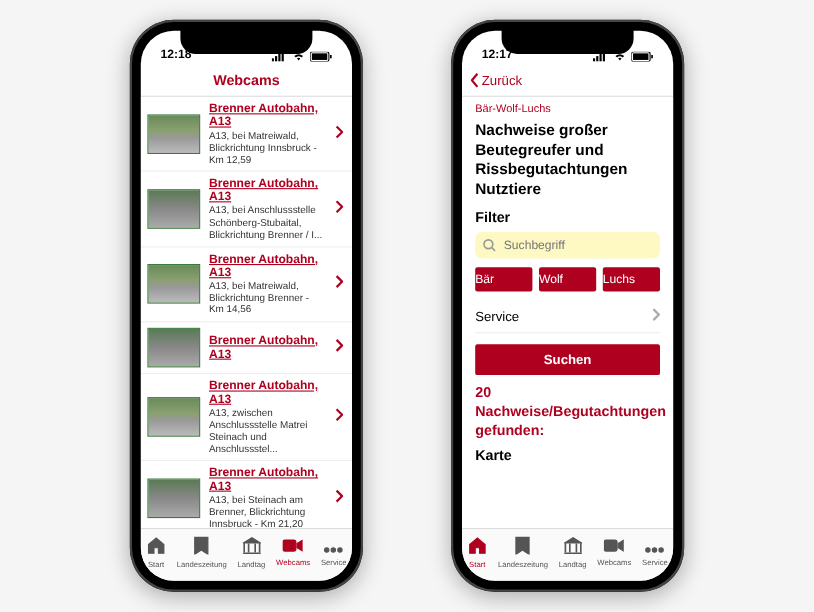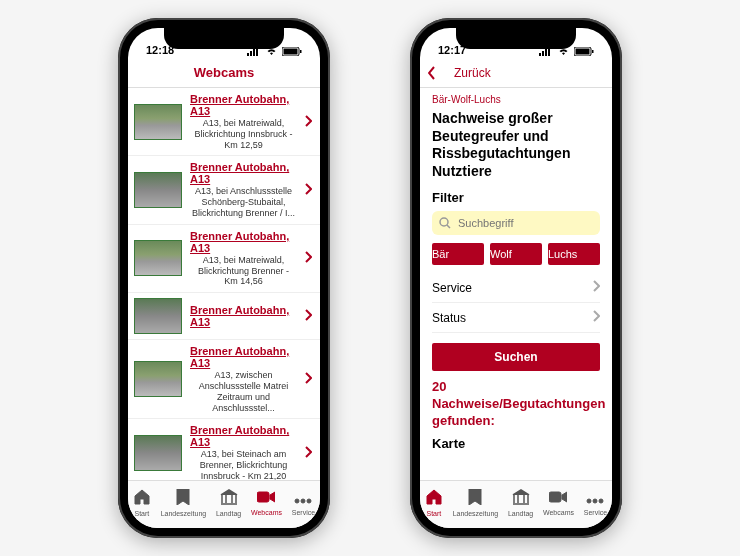--- a/index.html
+++ b/index.html
@@ -48,21 +48,21 @@
     height: 30px;
     display: flex; align-items: center; justify-content: center;
     border-bottom: 1px solid #ddd;
     position: relative;
   }
   .nav-title {
     color: #b00020; font-weight: 600; font-size: 13px;
   }
   .nav-back {
     position: absolute; left: 8px; top: 0; bottom: 0;
-    display: flex; align-items: center; gap: 18px;
+    display: flex; align-items: center; gap: 2px;
     color: #b00020; font-size: 12px;
   }
   .nav-back svg { stroke: #b00020; }
   .content {
     flex: 1; overflow: hidden; background: #fff;
   }
   
   .webcam-row {
     display: flex; align-items: center;
     padding: 5px 8px 5px 6px;
@@ -71,21 +71,21 @@
   }
   .thumb {
     width: 48px; height: 36px;
     background: linear-gradient(to bottom, #6a8a5a 0%, #8aa070 40%, #999 60%, #bbb 100%);
     border: 1px solid #3a7a3a;
     flex: none;
   }
   .thumb.variant2 { background: linear-gradient(to bottom,#5a7a55 0%, #888 50%, #aaa 100%); }
   .wc-text { flex: 1; min-width: 0; }
   .wc-title { color: #b00020; font-weight: 700; font-size: 11px; margin-bottom: 1px; text-decoration: underline; }
-  .wc-sub { color: #333; font-size: 9px; line-height: 1.2; text-align: center; }
+  .wc-sub { color: #333; font-size: 9px; line-height: 1.2; }
   .chev { flex: none; }
   .chev svg { stroke: #b00020; }
   
   .pad { padding: 6px 12px; }
   .crumb { color: #b00020; font-size: 10px; margin-bottom: 5px; }
   .h1 { font-weight: 700; font-size: 14px; line-height: 1.25; margin-bottom: 10px; }
   .h2 { font-weight: 700; font-size: 13px; margin-bottom: 6px; }
   .search {
     width: 100%; border: none; background: #fef9c3; border-radius: 6px;
     padding: 6px 8px 6px 26px; font-size: 11px; color: #888;
@@ -195,21 +195,21 @@
       <div class="wc-title">Brenner Autobahn, A13</div>
     </div>
     <div class="chev"><svg width="7" height="12" fill="none" stroke-width="2">
               <path d="M1 1 L6 6 L1 11"></path>
             </svg></div>
         </div>
         <div class="webcam-row">
     <div class="thumb "></div>
     <div class="wc-text">
       <div class="wc-title">Brenner Autobahn, A13</div>
-      <div class="wc-sub">A13, zwischen Anschlussstelle Matrei Zeitraum und Anschlussstel...</div>
+      <div class="wc-sub">A13, zwischen Anschlussstelle Matrei Steinach und Anschlussstel...</div>
     </div>
     <div class="chev"><svg width="7" height="12" fill="none" stroke-width="2">
               <path d="M1 1 L6 6 L1 11"></path>
             </svg></div>
         </div>
         <div class="webcam-row">
     <div class="thumb variant2"></div>
     <div class="wc-text">
       <div class="wc-title">Brenner Autobahn, A13</div>
       <div class="wc-sub">A13, bei Steinach am Brenner, Blickrichtung Innsbruck - Km 21,20</div>
@@ -319,26 +319,20 @@
           <div class="chip">Wolf</div>
           <div class="chip">Luchs</div>
         </div>
       <div id="selects">
           <div class="sel-row">
             <span>Service</span>
     <span class="chev"><svg width="7" height="12" fill="none" stroke-width="2">
                 <path d="M1 1 L6 6 L1 11"></path>
               </svg></span>
           </div>
-          <div class="sel-row">
-            <span>Status</span>
-    <span class="chev"><svg width="7" height="12" fill="none" stroke-width="2">
-                <path d="M1 1 L6 6 L1 11"></path>
-              </svg></span>
-          </div>
         </div>
       <div class="btn-search">Suchen</div>
       <div class="result-count">20 Nachweise/Begutachtungen gefunden:</div>
       <div class="karte">Karte</div>
     </div>
     <div class="tab-bar" id="tabbar-right">
         <div class="tab active">
           <span><svg width="18" height="16" viewBox="0 0 18 16">
               <path d="M2 7 L9 1 L16 7 V15 H11 V10 H7 V15 H2 Z"></path>
             </svg></span>

